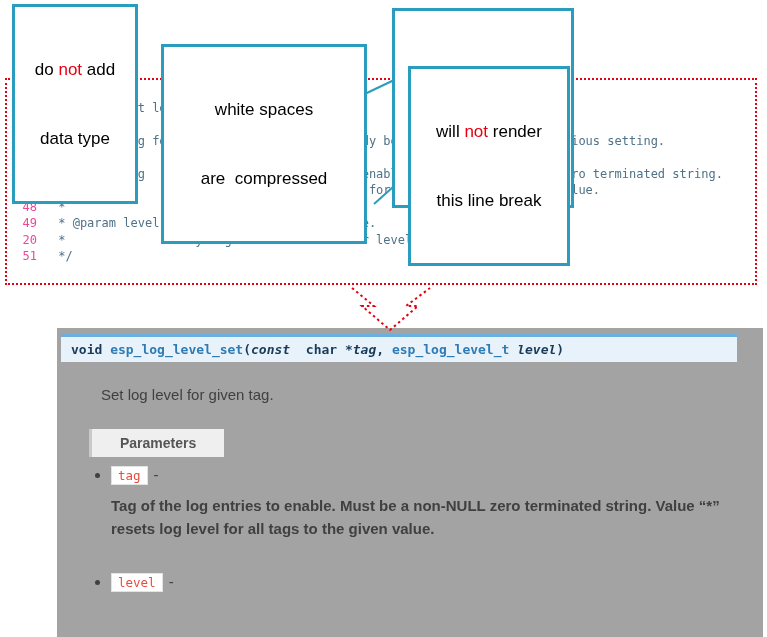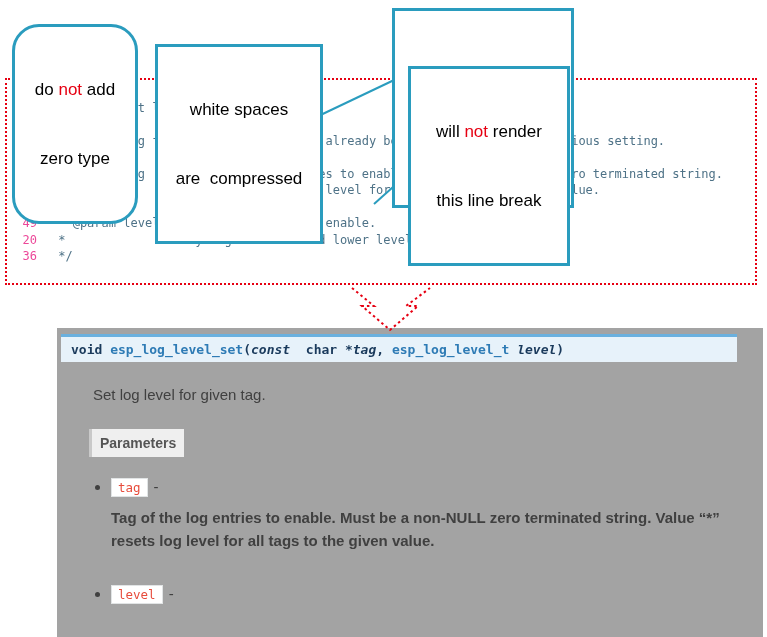--- a/index.html
+++ b/index.html
@@ -12,22 +12,22 @@
 
   
   .callout {
     position:absolute; z-index:5;
     background:#ffffff; border:3px solid #2a9cbe;
     text-align:center; color:#000;
     font-size:17px; line-height:23px;
     padding:5px 8px; white-space:pre;
   }
   .callout .red-word { color:#e60012; }
-  #callout-1 { left:12px;  top:24px;  width:126px;border-radius:27px; }
-  #callout-2 { left:155px; top:44px;  width:168px; }
+  #callout-1 { left:12px;  top:4px;  width:126px; }
+  #callout-2 { left:161px; top:44px;  width:206px; }
   #callout-3 { left:392px; top:8px;   width:182px; }
   #callout-4 { left:408px; top:66px;  width:162px; }
 
   
   .code-panel {
     position:absolute; left:5px; top:78px; width:752px; height:207px;
     border:2px dotted #e60012; background:#ffffff;
     padding:3px 0 0 0; z-index:1;
   }
   .code-line { display:flex; font-family:"DejaVu Sans Mono", monospace; font-size:12px; line-height:16.5px; white-space:pre; }
@@ -47,27 +47,27 @@
     margin:6px 26px 0 4px;
     background:#e7f2fa; border-top:3px solid #6ab0de;
     padding:5px 10px;
     font-family:"DejaVu Sans Mono", monospace; font-size:13px; font-weight:bold;
     color:#1a3a5c; white-space:pre;
   }
   .sig .t-name { color:#2e7bb5; }
   .sig .t-type { color:#2e7bb5; text-decoration:none; cursor:pointer; }
   .sig .t-ital { font-style:italic; }
   .docs-body { padding:8px 28px 0 32px; font-size:15px; color:#404040; }
-  .docs-body p { margin:14px 4px; line-height:1.5; }
+  .docs-body p { margin:14px 12px; line-height:1.5; }
   .params-box {
     display:inline-block; margin:8px 0 2px 0;
     background:#efefef; border-left:3px solid #c9c9c9;
-    padding:6px 8px; font-weight:bold; font-size:14px; color:#555;
+    padding:6px 28px; font-weight:bold; font-size:14px; color:#555;
   }
-  .param-list { margin:16px 0 0 22px; padding:0; }
+  .param-list { margin:4px 0 0 22px; padding:0; }
   .param-list li { margin-bottom:30px; line-height:1.55; }
   .literal {
     font-family:"DejaVu Sans Mono", monospace; font-size:12.5px;
     color:#e74c3c; background:#ffffff; border:1px solid #e1e4e5;
     padding:1px 6px;
   }
   .sep { margin-left:6px; }
   .param-desc { display:block; margin-top:8px;font-weight:bold; }
 
   
@@ -124,21 +124,21 @@
       <span class="lineno">49</span>
       <span class="fold"></span>
       <span class="code-text comment"> * @param level  Selects log level to enable.</span>
     </div>
     <div class="code-line">
       <span class="lineno">20</span>
       <span class="fold"></span>
       <span class="code-text comment"> *               Only logs at this and lower levels will be shown.</span>
     </div>
     <div class="code-line">
-      <span class="lineno">36</span>
+      <span class="lineno">51</span>
       <span class="fold"></span>
       <span class="code-text comment"> */</span>
     </div>
   </div>
 
   <div class="docs-panel">
     <div class="sig"><span>void</span><span> </span><span class="t-name">esp_log_level_set</span><span>(</span><span class="t-ital">const</span><span>  char </span><span class="t-ital">*tag</span><span>, </span><span class="t-type">esp_log_level_t</span><span> </span><span class="t-ital">level</span><span>)</span></div>
 
     <div class="docs-body">
       <p>Set log level for given tag.</p>
@@ -159,21 +159,21 @@
   <svg class="overlay" width="767" height="637" viewBox="0 0 767 637">
     <line x1="75" y1="74" x2="118" y2="172" stroke-width="2" stroke="#2a9cbe"></line>
     <line x1="243" y1="100" x2="226" y2="168" stroke-width="2" stroke="#2a9cbe"></line>
     <line x1="432" y1="62" x2="289" y2="130" stroke-width="2" stroke="#2a9cbe"></line>
     <line x1="468" y1="120" x2="374" y2="204" stroke-width="2" stroke="#2a9cbe"></line>
     <path d="M 352 288 L 374 306 L 362 306 L 390 330 L 418 306 L 406 306 L 430 288" fill="none" stroke-width="2" stroke-dasharray="2.5 3" stroke="#e60012"></path>
   </svg>
 
   <div class="callout" id="callout-1">
     <div><span>do </span><span class="red-word">not</span><span> add</span></div>
-    <div>zero type</div>
+    <div>data type</div>
   </div>
 
   <div class="callout" id="callout-2">
     <div>white spaces</div>
     <div>are  compressed</div>
   </div>
 
   <div class="callout" id="callout-3">
     <div>a line break</div>
     <div>that will render</div>

